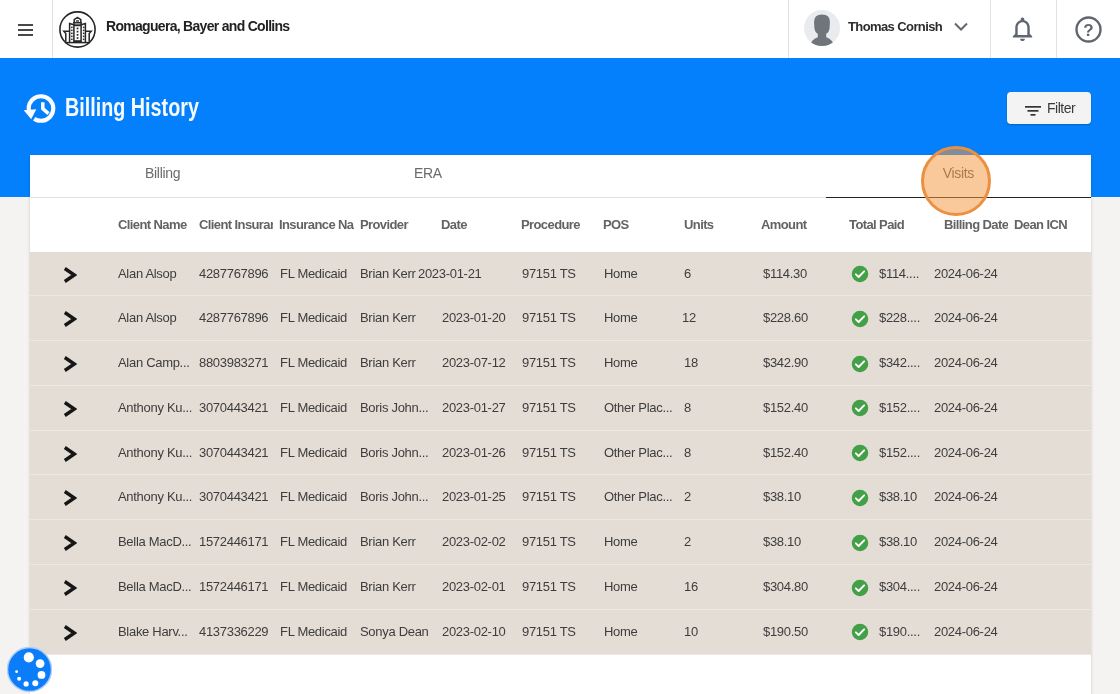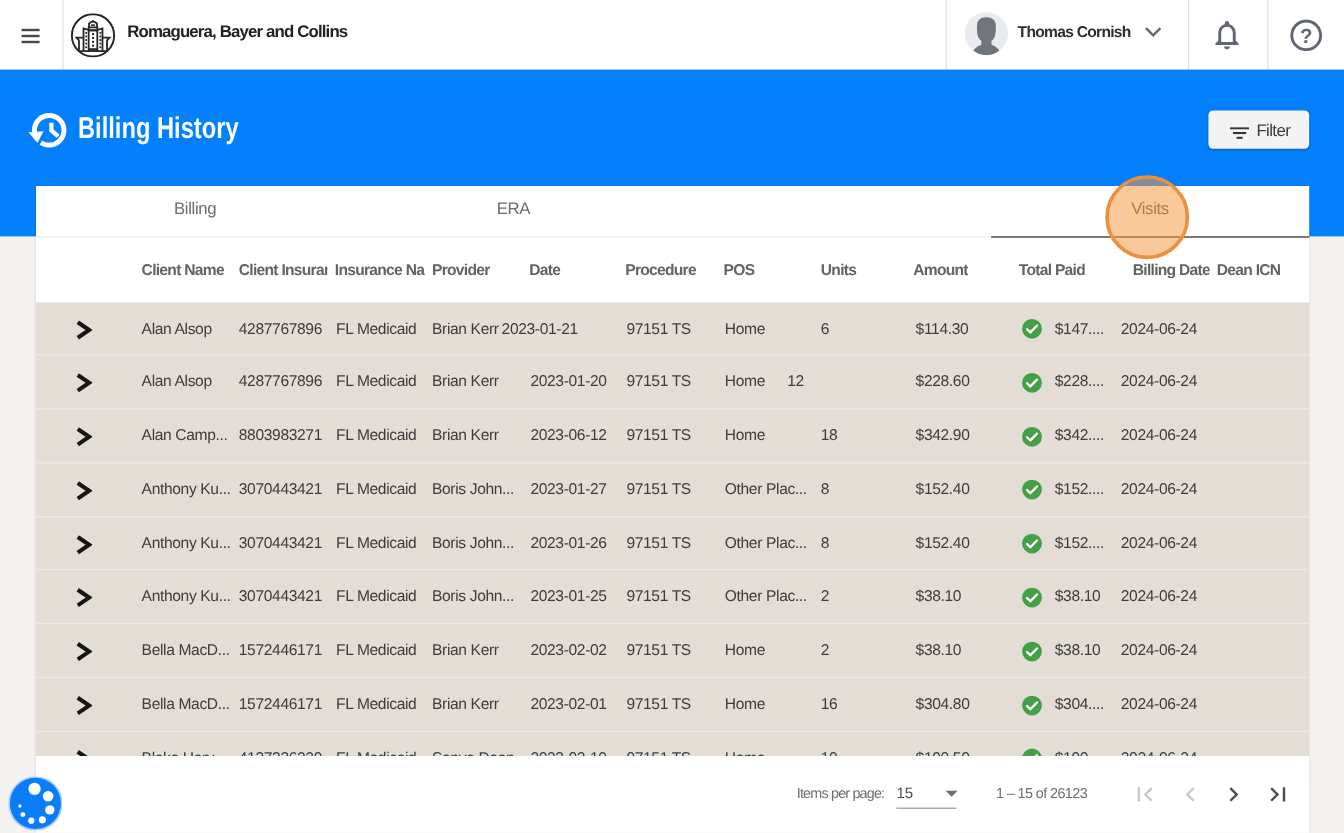--- a/index.html
+++ b/index.html
@@ -187,52 +187,52 @@
           <span class="c" style="left:330px">Brian Kerr</span>
           <span class="c" style="left:388px">2023-01-21</span>
           <span class="c" style="left:492px">97151 TS</span>
           <span class="c" style="left:574px">Home</span>
           <span class="c" style="left:654px">6</span>
           <span class="c" style="left:733px">$114.30</span>
           <svg class="chk" width="18" height="18" viewBox="0 0 24 24">
             <circle cx="12" cy="12" r="11" fill="#43a047"></circle>
             <path d="M6.5 12.5 L10.2 16 L17.5 8.5" fill="none" stroke="#fff" stroke-width="2.6" stroke-linecap="round" stroke-linejoin="round"></path>
           </svg>
-          <span class="c" style="left:849px">$147....</span>
+          <span class="c" style="left:849px">$114....</span>
           <span class="c" style="left:904px">2024-06-24</span>
         </div>
       <div class="row">
           <svg class="chev" width="15" height="16" viewBox="0 0 15 16">
             <path d="M2.8 1.5 L12.3 8 L2.8 14.5" fill="none" stroke="#161616" stroke-width="3.4"></path>
           </svg>
           <span class="c" style="left:88px">Alan Alsop</span>
           <span class="c" style="left:169px">4287767896</span>
           <span class="c" style="left:250px">FL Medicaid</span>
           <span class="c" style="left:330px">Brian Kerr</span>
           <span class="c" style="left:412px">2023-01-20</span>
           <span class="c" style="left:492px">97151 TS</span>
           <span class="c" style="left:574px">Home</span>
-          <span class="c" style="left:626px">12</span>
+          <span class="c" style="left:652px">12</span>
           <span class="c" style="left:733px">$228.60</span>
           <svg class="chk" width="18" height="18" viewBox="0 0 24 24">
             <circle cx="12" cy="12" r="11" fill="#43a047"></circle>
             <path d="M6.5 12.5 L10.2 16 L17.5 8.5" fill="none" stroke="#fff" stroke-width="2.6" stroke-linecap="round" stroke-linejoin="round"></path>
           </svg>
           <span class="c" style="left:849px">$228....</span>
           <span class="c" style="left:904px">2024-06-24</span>
         </div>
       <div class="row">
           <svg class="chev" width="15" height="16" viewBox="0 0 15 16">
             <path d="M2.8 1.5 L12.3 8 L2.8 14.5" fill="none" stroke="#161616" stroke-width="3.4"></path>
           </svg>
           <span class="c" style="left:88px">Alan Camp...</span>
           <span class="c" style="left:169px">8803983271</span>
           <span class="c" style="left:250px">FL Medicaid</span>
           <span class="c" style="left:330px">Brian Kerr</span>
-          <span class="c" style="left:412px">2023-06-12</span>
+          <span class="c" style="left:412px">2023-07-12</span>
           <span class="c" style="left:492px">97151 TS</span>
           <span class="c" style="left:574px">Home</span>
           <span class="c" style="left:654px">18</span>
           <span class="c" style="left:733px">$342.90</span>
           <svg class="chk" width="18" height="18" viewBox="0 0 24 24">
             <circle cx="12" cy="12" r="11" fill="#43a047"></circle>
             <path d="M6.5 12.5 L10.2 16 L17.5 8.5" fill="none" stroke="#fff" stroke-width="2.6" stroke-linecap="round" stroke-linejoin="round"></path>
           </svg>
           <span class="c" style="left:849px">$342....</span>
           <span class="c" style="left:904px">2024-06-24</span>
@@ -350,39 +350,20 @@
           <span class="c" style="left:574px">Home</span>
           <span class="c" style="left:654px">10</span>
           <span class="c" style="left:733px">$190.50</span>
           <svg class="chk" width="18" height="18" viewBox="0 0 24 24">
             <circle cx="12" cy="12" r="11" fill="#43a047"></circle>
             <path d="M6.5 12.5 L10.2 16 L17.5 8.5" fill="none" stroke="#fff" stroke-width="2.6" stroke-linecap="round" stroke-linejoin="round"></path>
           </svg>
           <span class="c" style="left:849px">$190....</span>
           <span class="c" style="left:904px">2024-06-24</span>
         </div>
-    </div>
-    <div id="pager">
-      <div class="lbl" style="left:634px;letter-spacing:-0.7px">Items per page:</div>
-      <div id="psel">15</div>
-      <div id="pselline"></div>
-      <div id="ptri"></div>
-      <div class="lbl" style="left:800px;letter-spacing:-0.5px">1 – 15 of 26123</div>
-      <svg class="pbtn" style="left:912px" width="24" height="24" viewBox="0 0 24 24">
-        <path fill="#c9c9c9" d="M18.41 16.59 13.82 12l4.59-4.59L17 6l-6 6 6 6zM6 6h2v12H6z"></path>
-      </svg>
-      <svg class="pbtn" style="left:950px" width="24" height="24" viewBox="0 0 24 24">
-        <path fill="#c9c9c9" d="M15.41 7.41 14 6l-6 6 6 6 1.41-1.41L10.83 12z"></path>
-      </svg>
-      <svg class="pbtn" style="left:986px" width="24" height="24" viewBox="0 0 24 24">
-        <path fill="#4e4e4e" d="M10 6 8.59 7.41 13.17 12l-4.58 4.59L10 18l6-6z"></path>
-      </svg>
-      <svg class="pbtn" style="left:1023px" width="24" height="24" viewBox="0 0 24 24">
-        <path fill="#4e4e4e" d="M5.59 7.41 10.18 12l-4.59 4.59L7 18l6-6-6-6zM16 6h2v12h-2z"></path>
-      </svg>
     </div>
   </div>
 
   <div id="clickcircle"></div>
 
   <svg id="cookie" width="45" height="45" viewBox="0 0 45 45">
     <circle cx="22.5" cy="22.5" r="21.8" fill="none" stroke="#aecdf8" stroke-width="1.8"></circle>
       <circle cx="22.5" cy="22.5" r="21.3" fill="#0b7df8"></circle>
     <g fill="#fff">
       <circle cx="21.8" cy="10.4" r="5.1"></circle>

